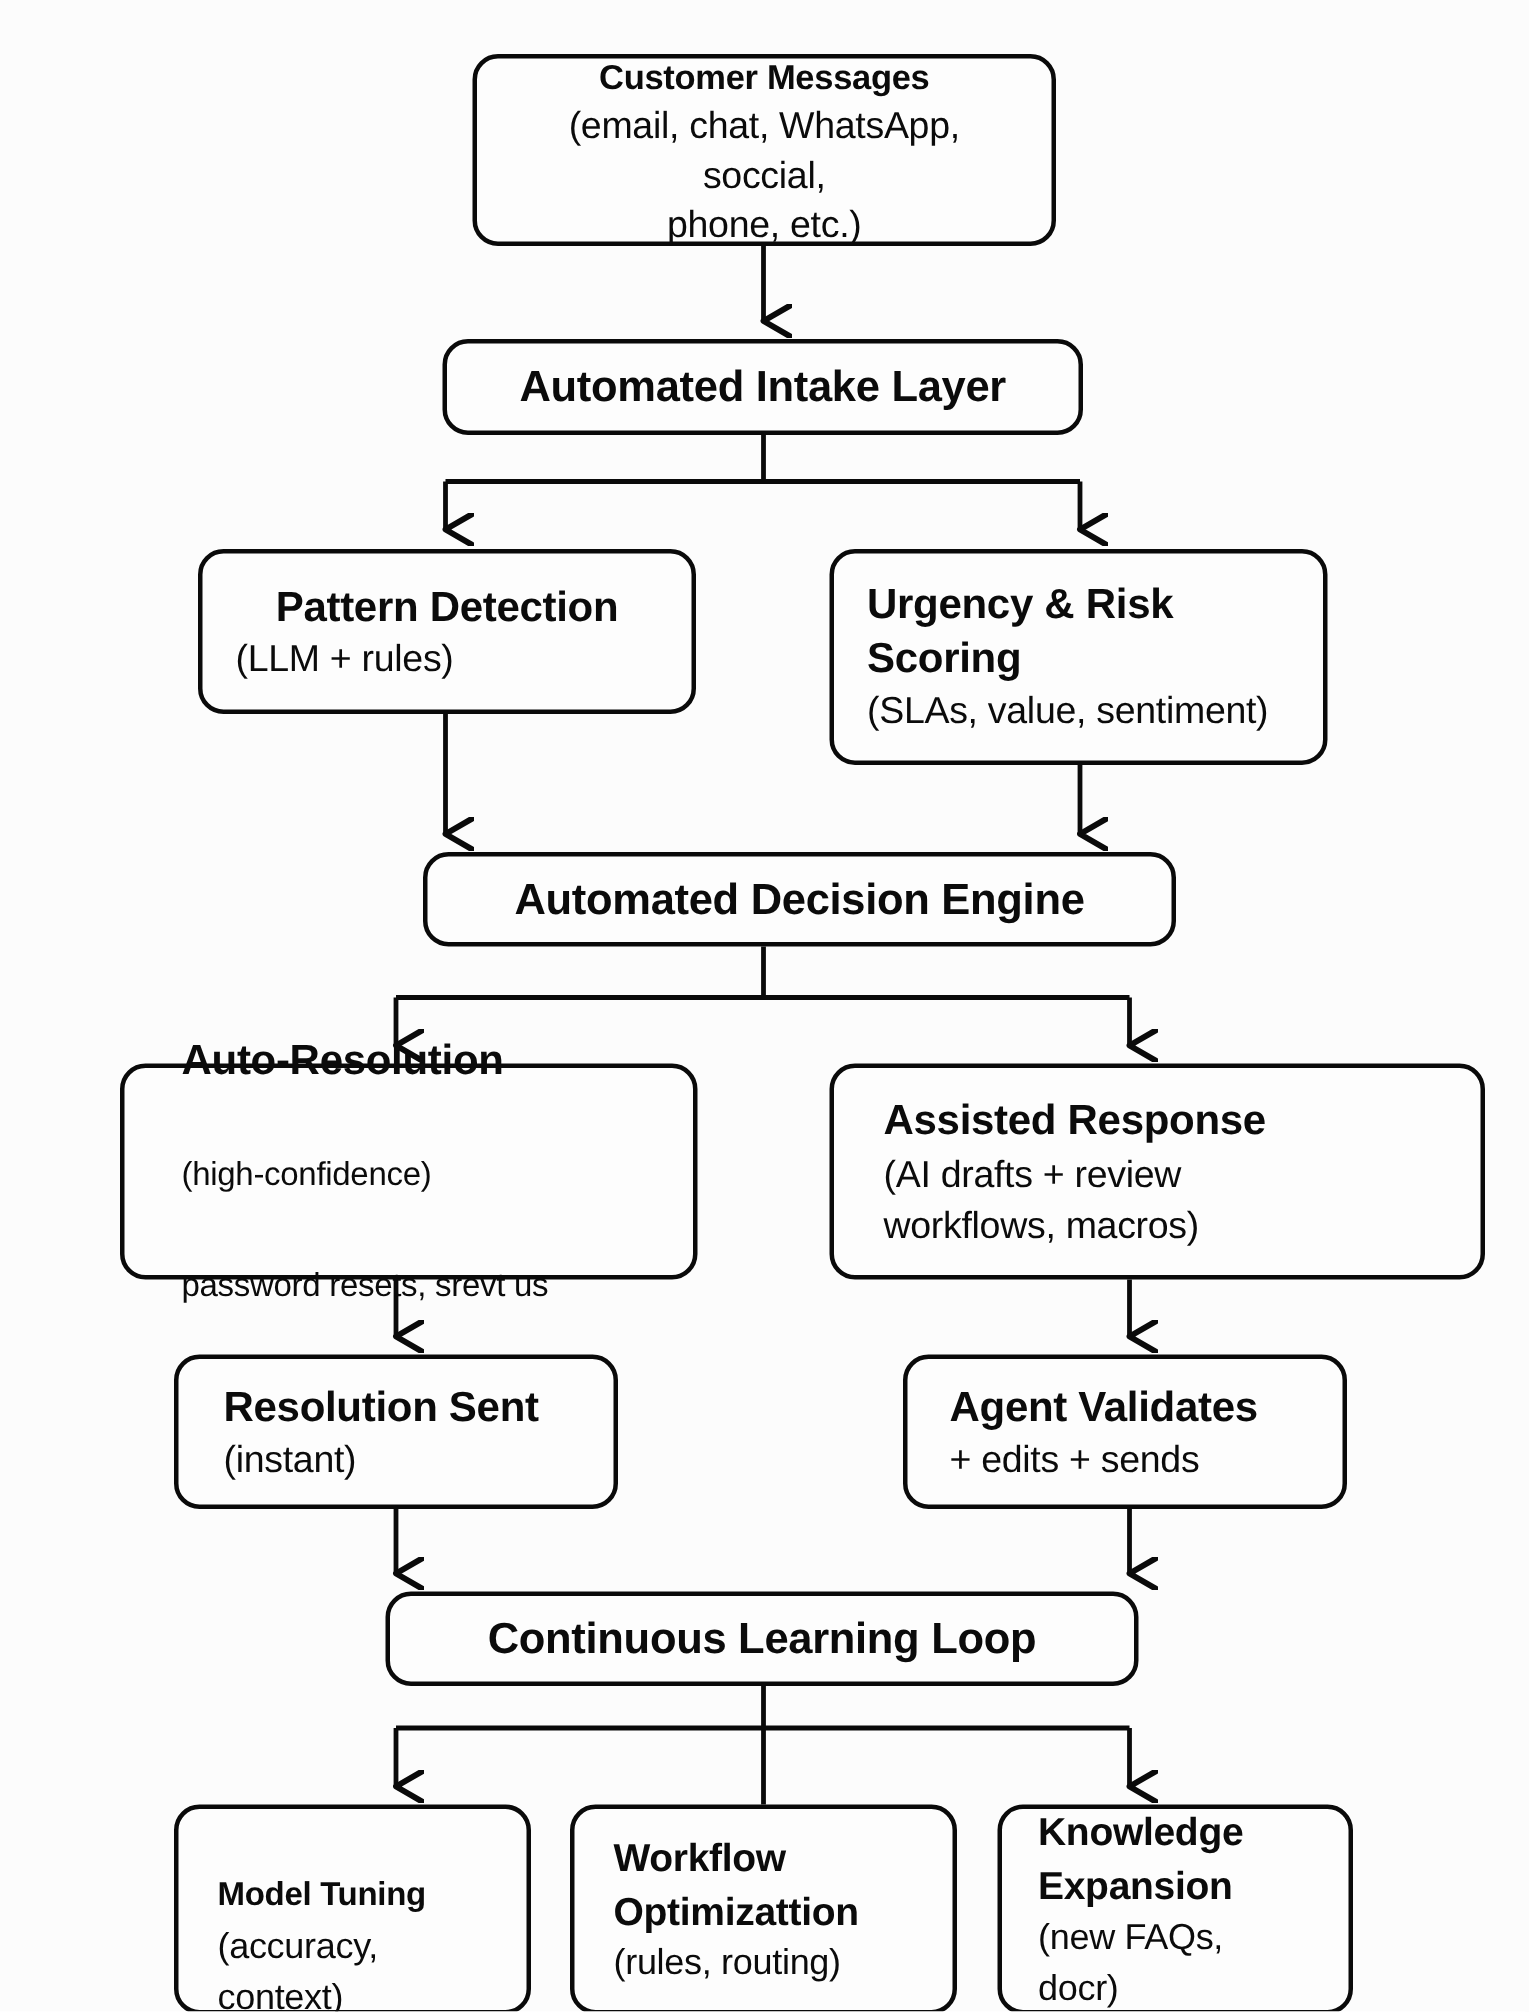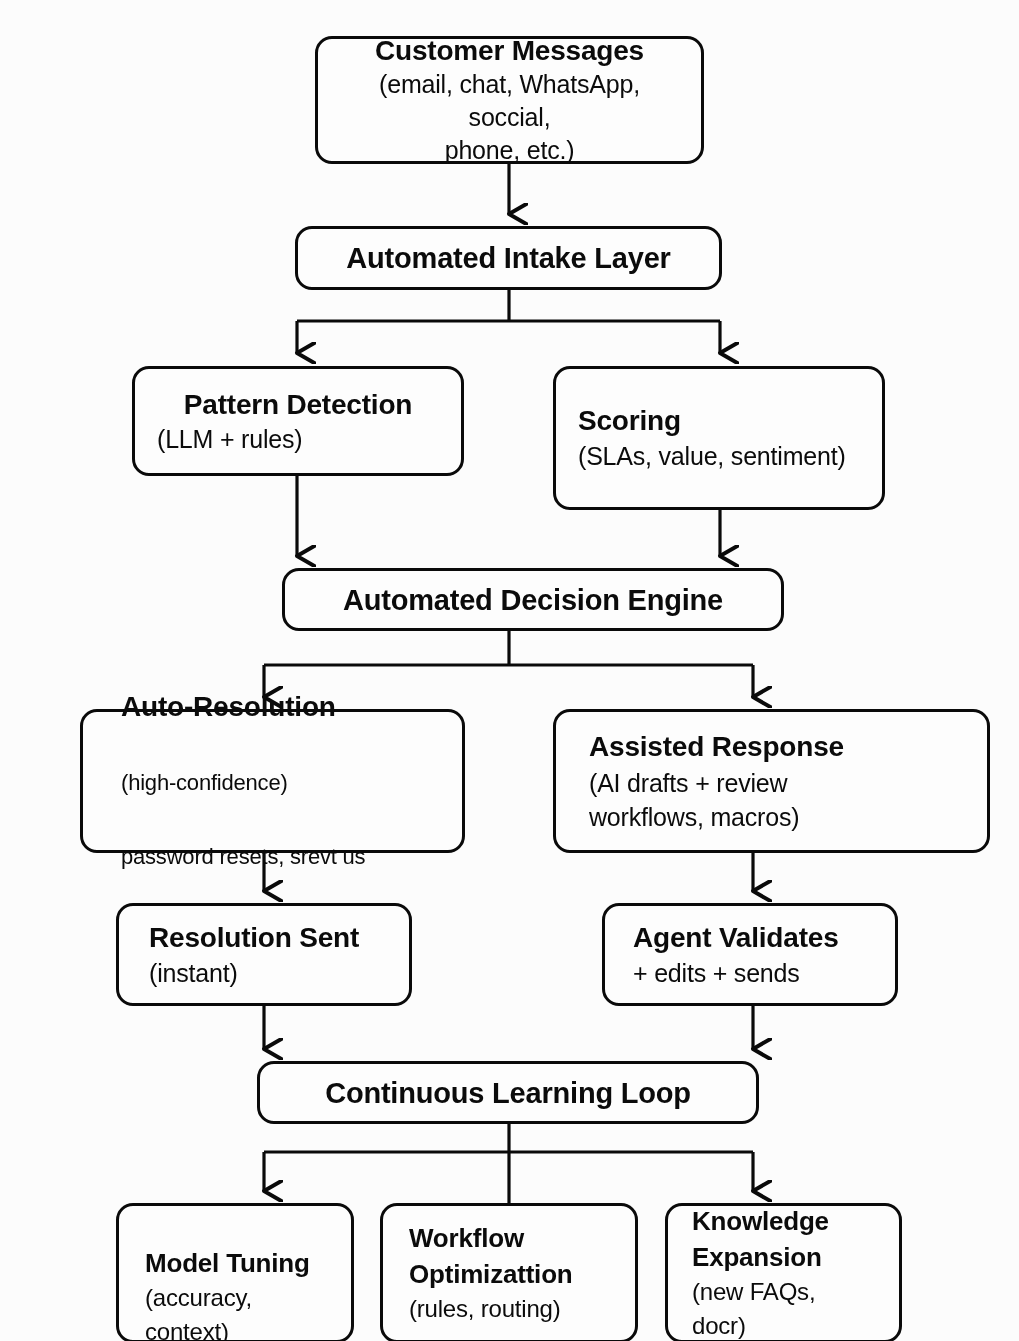--- a/index.html
+++ b/index.html
@@ -50,21 +50,21 @@
   
   .center { align-items: center; text-align: center; }
   .leftal { align-items: flex-start; text-align: left; }
   .title-center { width: 100%; text-align: center; }
 
   
   #n-customer-messages {
     left: 315px; top: 36px; width: 389px; height: 128px;
     padding: 0 18px;
   }
-  #n-customer-messages .title { font-size: 28px; line-height: 34px; }
+  #n-customer-messages .title { font-size: 23px; line-height: 34px; }
   #n-customer-messages .sub   { font-size: 25px; line-height: 33px; width: 100%; text-align: center; }
 
   #n-intake {
     left: 295px; top: 226px; width: 427px; height: 64px;
     padding: 0 18px;
   }
   #n-intake .title { font-size: 29px; line-height: 34px; }
 
   #n-pattern {
     left: 132px; top: 366px; width: 332px; height: 110px;
@@ -118,21 +118,21 @@
   #n-learning-loop {
     left: 257px; top: 1061px; width: 502px; height: 63px;
     padding: 0 18px;
   }
   #n-learning-loop .title { font-size: 29px; line-height: 34px; }
 
   #n-model-tuning {
     left: 116px; top: 1203px; width: 238px; height: 140px;
     padding: 0 26px;
   }
-  #n-model-tuning .title { font-size: 26px; line-height: 36px; margin-top: 48px; }
+  #n-model-tuning .title { font-size: 22px; line-height: 36px; margin-top: 48px; }
   #n-model-tuning .sub   { font-size: 24px; line-height: 34px; }
 
   #n-workflow-opt {
     left: 380px; top: 1203px; width: 258px; height: 140px;
     padding: 0 26px;
   }
   #n-workflow-opt .title { font-size: 26px; line-height: 36px; }
   #n-workflow-opt .sub   { font-size: 24px; line-height: 34px; }
 
   #n-knowledge-exp {
@@ -200,20 +200,21 @@
   <div class="node center" id="n-intake">
     <div class="title">Automated Intake Layer</div>
   </div>
 
   <div class="node leftal" id="n-pattern">
     <div class="title title-center">Pattern Detection</div>
     <div class="sub">(LLM + rules)</div>
   </div>
 
   <div class="node leftal" id="n-urgency">
+    <div class="title">Urgency &amp; Risk</div>
     <div class="title">Scoring</div>
     <div class="sub">(SLAs, value, sentiment)</div>
   </div>
 
   <div class="node center" id="n-decision">
     <div class="title">Automated Decision Engine</div>
   </div>
 
   <div class="node leftal" id="n-auto-resolution">
     <div class="title">Auto-Resolution</div>

